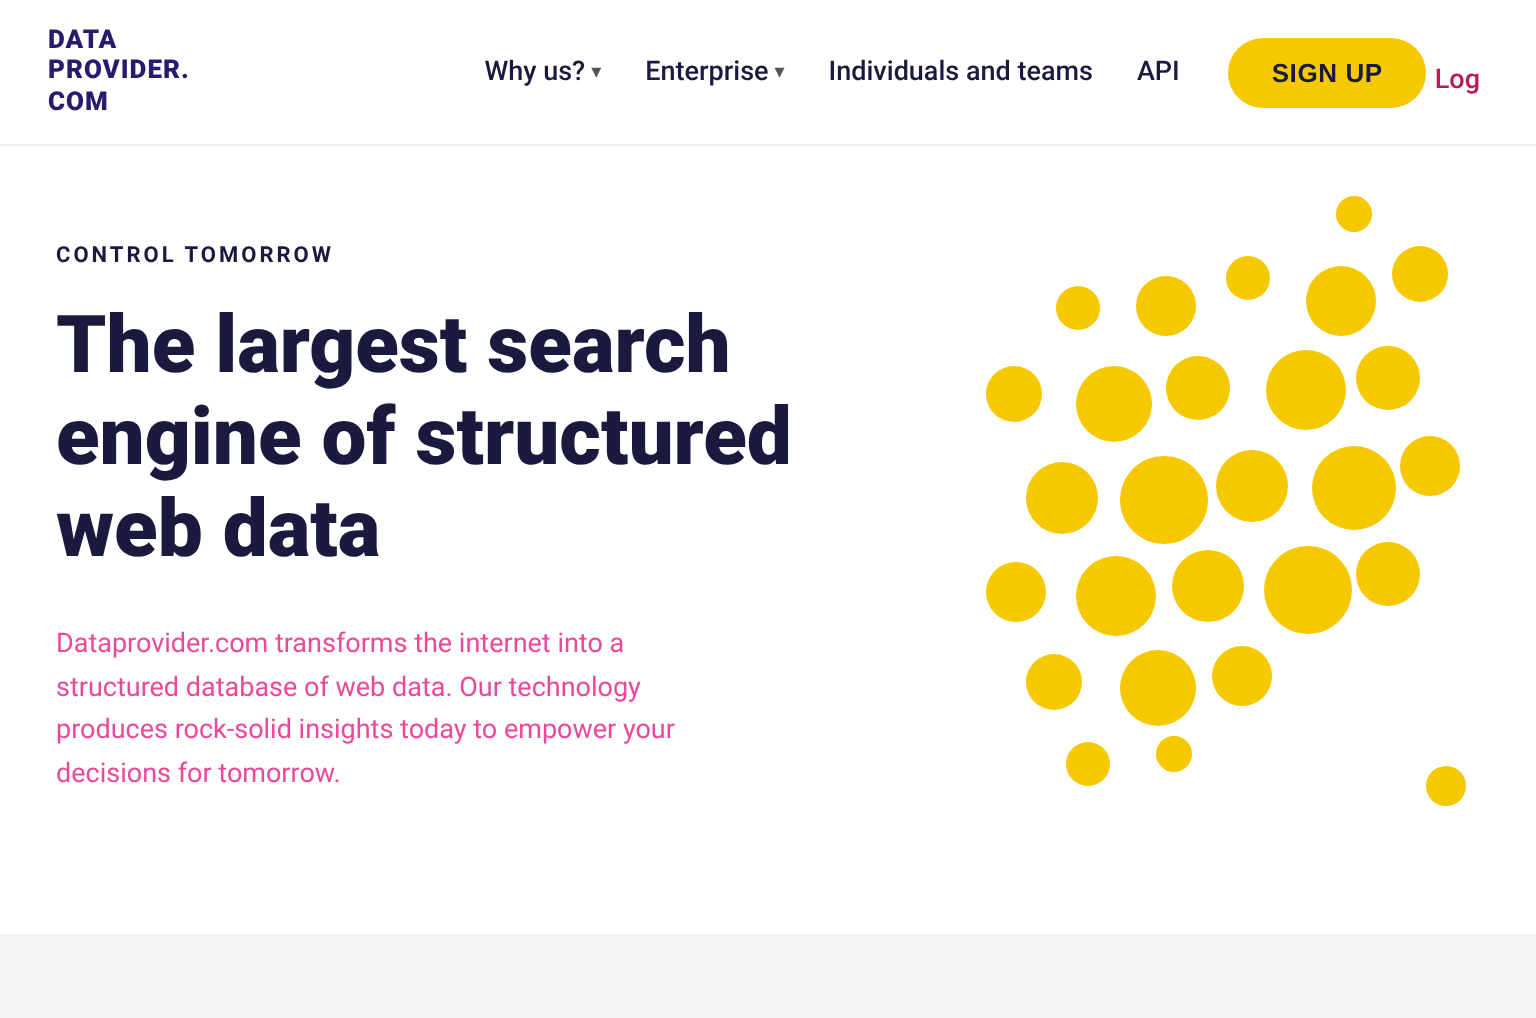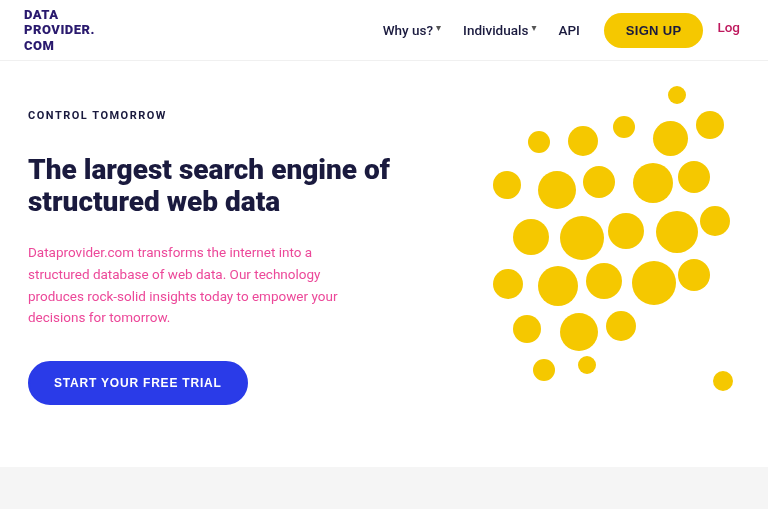--- a/index.html
+++ b/index.html
@@ -14,21 +14,21 @@
       width: 768px;
       height: 509px;
       overflow: hidden;
     }
 
     
     nav {
       display: flex;
       align-items: center;
       padding: 0 24px;
-      height: 61px;
+      height: 73px;
       background: #fff;
       border-bottom: 1px solid #f0f0f0;
     }
 
     .logo {
       font-weight: 900;
       font-size: 13px;
       color: #2a1a6e;
       line-height: 1.2;
       text-transform: uppercase;
@@ -39,38 +39,39 @@
 
     .nav-links {
       display: flex;
       align-items: center;
       gap: 6px;
       margin-right: 16px;
     }
 
     .nav-item {
       display: flex;
+      align-items: center;
       gap: 3px;
       padding: 6px 8px;
       font-size: 13.5px;
       color: #1a1a3e;
       font-weight: 500;
       cursor: pointer;
       white-space: nowrap;
     }
 
     .nav-item .chevron {
       font-size: 10px;
       color: #555;
     }
 
     .nav-actions {
       display: flex;
-      align-items: flex-start;
-      gap: 10px;
+      align-items: flex-end;
+      gap: 0;
     }
 
     .btn-signup {
       background: #f5c800;
       color: #1a1a3e;
       border: none;
       border-radius: 24px;
       padding: 10px 22px;
       font-size: 13px;
       font-weight: 800;
@@ -101,25 +102,25 @@
       max-width: 420px;
       z-index: 2;
     }
 
     .hero-eyebrow {
       font-size: 11px;
       font-weight: 700;
       color: #1a1a3e;
       letter-spacing: 1.5px;
       text-transform: uppercase;
-      margin-bottom: 32px;
+      margin-bottom: 16px;
     }
 
     .hero-title {
-      font-size: 28px;
+      font-size: 40px;
       font-weight: 900;
       color: #1a1a3e;
       line-height: 1.15;
       margin-bottom: 24px;
     }
 
     .hero-description {
       font-size: 13.5px;
       color: #ec4899;
       line-height: 1.6;
@@ -172,40 +173,42 @@
   <div class="logo">DATA
 PROVIDER.
 COM</div>
 
   <div class="nav-links">
     <div class="nav-item">
       <span>Why us?</span>
       <span class="chevron">▾</span>
     </div>
     <div class="nav-item">
-      <span>Individuals</span>
+      <span>Enterprise</span>
       <span class="chevron">▾</span>
+    </div>
+    <div class="nav-item">
+      <span>Individuals and teams</span>
     </div>
     <div class="nav-item">
       <span>API</span>
     </div>
   </div>
 
   <div class="nav-actions">
     <button class="btn-signup">SIGN UP</button>
     <span class="btn-login">Log</span>
   </div>
 </nav>
 
 <section class="hero">
   <div class="hero-content">
     <p class="hero-eyebrow">CONTROL TOMORROW</p>
     <h1 class="hero-title">The largest search engine of structured web data</h1>
     <p class="hero-description">Dataprovider.com transforms the internet into a structured database of web data. Our technology produces rock-solid insights today to empower your decisions for tomorrow.</p>
-    <button class="btn-trial">START YOUR FREE TRIAL</button>
   </div>
 
   <div class="dots-container" id="dots-container">
       <div class="dot" style="left: 230px; top: 5px; width: 18px; height: 18px; background: rgb(245, 200, 0);"></div>
       <div class="dot" style="left: 90px; top: 50px; width: 22px; height: 22px; background: rgb(245, 200, 0);"></div>
       <div class="dot" style="left: 130px; top: 45px; width: 30px; height: 30px; background: rgb(245, 200, 0);"></div>
       <div class="dot" style="left: 175px; top: 35px; width: 22px; height: 22px; background: rgb(245, 200, 0);"></div>
       <div class="dot" style="left: 215px; top: 40px; width: 35px; height: 35px; background: rgb(245, 200, 0);"></div>
       <div class="dot" style="left: 258px; top: 30px; width: 28px; height: 28px; background: rgb(245, 200, 0);"></div>
       <div class="dot" style="left: 55px; top: 90px; width: 28px; height: 28px; background: rgb(245, 200, 0);"></div>

